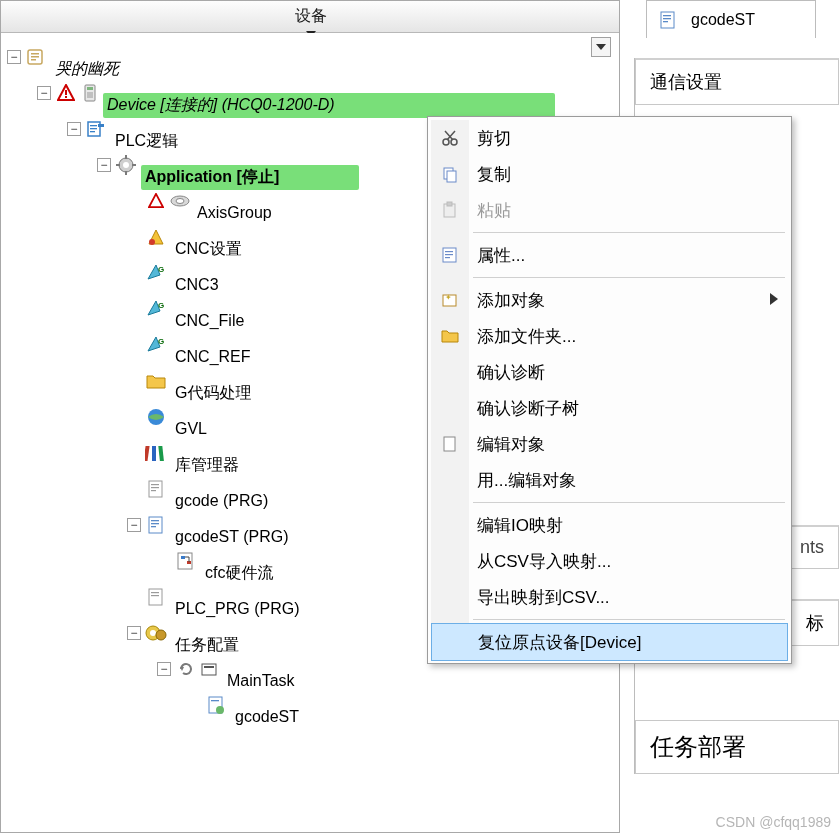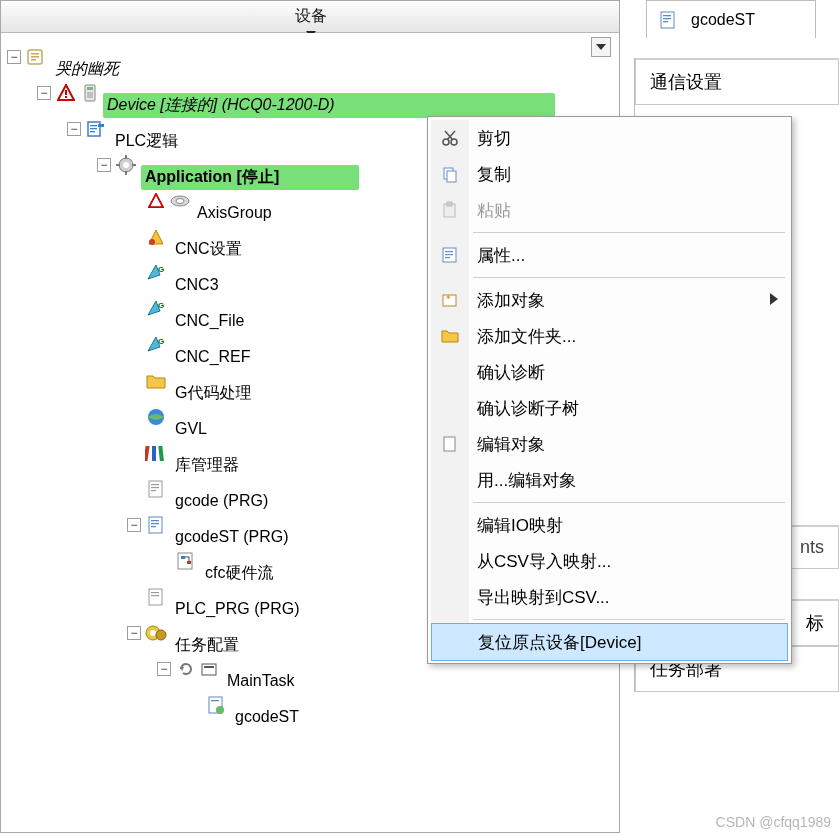--- a/index.html
+++ b/index.html
@@ -163,21 +163,22 @@
     border: 1px solid #c8c8c8;
     border-top: 2px solid #d0d0d0;
     background: #ffffff;
     padding: 10px 14px;
     font-size: 18px;
   }
   .sidetab {
     border: 1px solid #c8c8c8;
     background: #ffffff;
     padding: 10px 14px;
-    font-size: 18px;
+    margin-top: 74px;
+    font-size: 24px;
   }
   .gap { height: 420px; }
 
   .watermark {
     position: absolute;
     right: 8px; bottom: 3px;
     font-size: 14px;
     color: rgba(120,120,120,0.55);
     font-family: Arial, sans-serif;
   }

